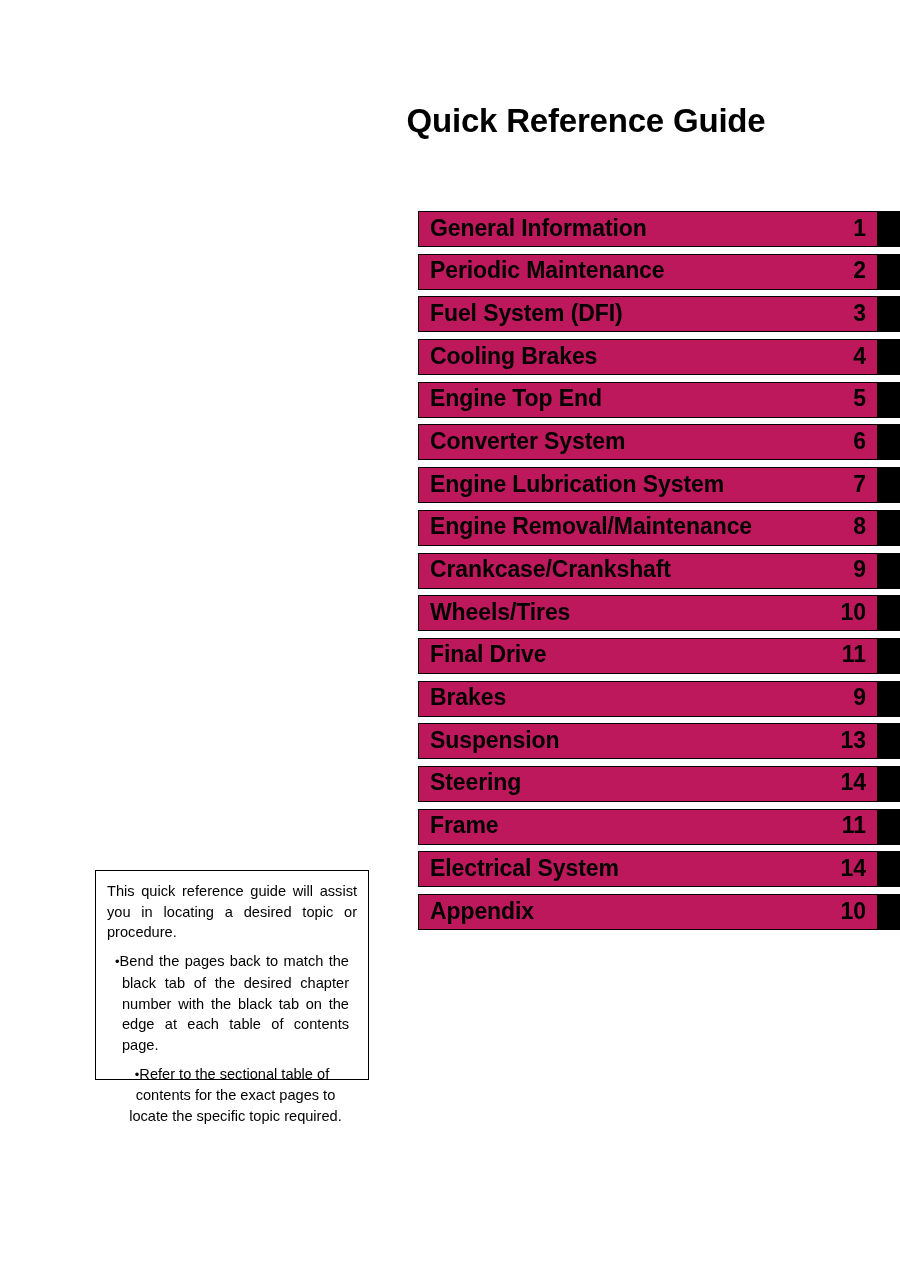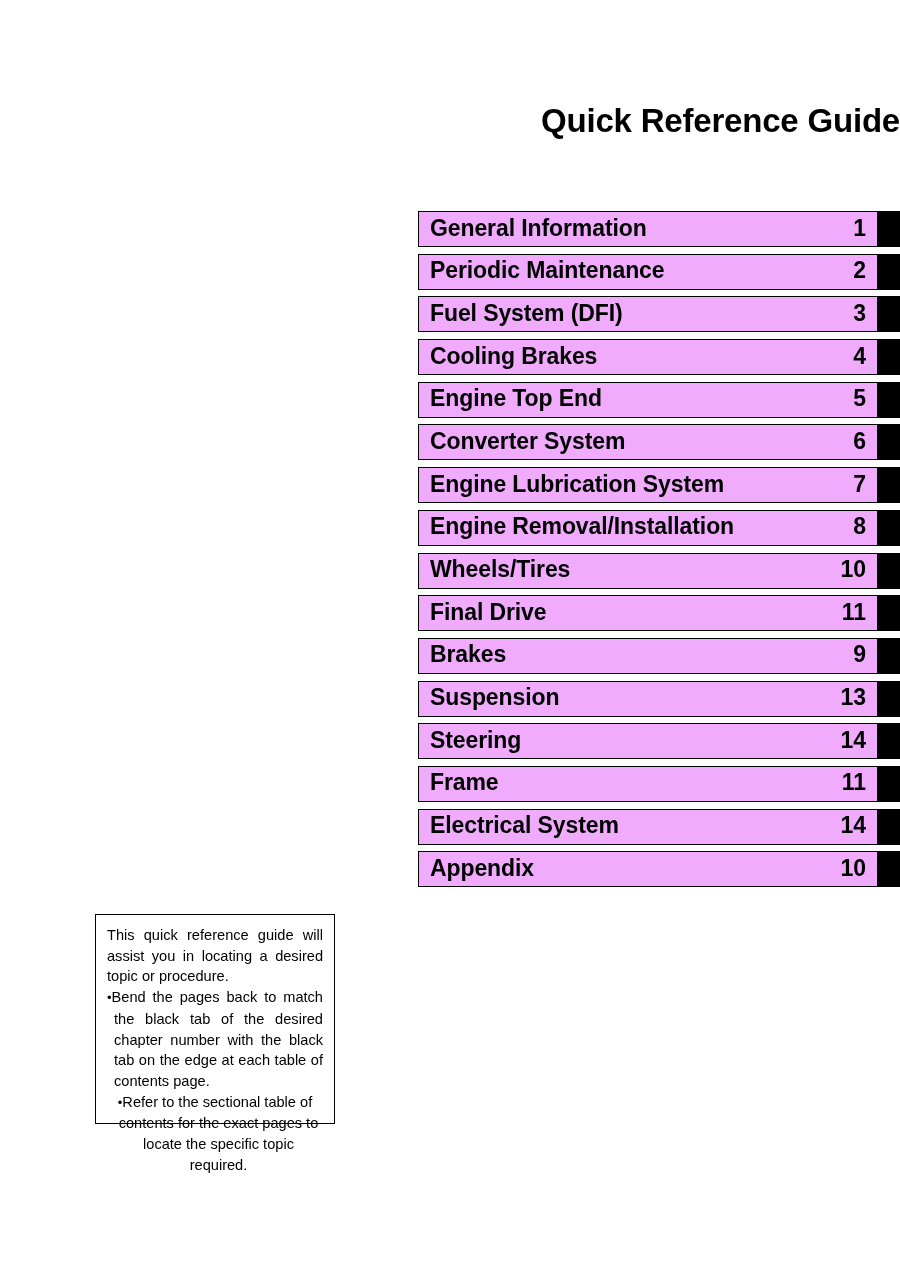--- a/index.html
+++ b/index.html
@@ -23,21 +23,21 @@
     height: 1270px;
     background: #ffffff;
   }
 
   
   .doc-title {
     position: absolute;
     left: 272px;
     top: 101px;
     width: 628px;
-    text-align: right;
+    text-align: center;
     font-size: 33px;
     font-weight: bold;
     letter-spacing: -0.2px;
     line-height: 40px;
     white-space: nowrap;
   }
 
   
   .chapter-list {
     position: absolute;
@@ -53,21 +53,21 @@
   }
 
   .chapter-box {
     position: absolute;
     left: 0;
     top: 0;
     width: 460px;          
     height: 36px;
     box-sizing: border-box;
     border: 1.6px solid #000000;
-    background: #f0abfc;
+    background: #be185d;
     display: flex;
     align-items: center;
     justify-content: space-between;
     padding: 0 11px 0 11px;
   }
 
   .chapter-label {
     font-size: 23px;
     font-weight: bold;
     line-height: 23px;
@@ -93,22 +93,22 @@
     top: 0;
     width: 22px;           
     height: 36px;
     background: #000000;
   }
 
   
   .note-box {
     position: absolute;
     left: 95px;
-    top: 914px;
-    width: 240px;
+    top: 870px;
+    width: 274px;
     height: 210px;
     box-sizing: border-box;
     border: 1.2px solid #000000;
     background: #ffffff;
     padding: 10px 11px 8px 11px;
   }
 
   .note-para {
     font-size: 14.6px;
     line-height: 20.7px;
@@ -116,21 +116,21 @@
     text-justify: inter-word;
     margin: 0;
     hyphens: manual;
   }
 
   .note-bullet {
     font-size: 14.6px;
     line-height: 20.7px;
     text-align: justify;
     text-justify: inter-word;
-    margin: 0;
+    margin: 8px;
     padding-left: 7px;
     text-indent: -7px;
   }
   .note-bullet .bullet-glyph {
     font-size: 13px;
   }
   .note-para:last-child,
   .note-bullet:last-child {
     text-align: center;
   }
@@ -187,22 +187,29 @@
       </div>
       <div class="chapter-row">
         <div class="chapter-box">
           <span class="chapter-label">Engine Lubrication System</span>
           <span class="chapter-number">7</span>
         </div>
         <div class="chapter-tab"></div>
       </div>
       <div class="chapter-row">
         <div class="chapter-box">
-          <span class="chapter-label">Engine Removal/Installation</span>
+          <span class="chapter-label">Engine Removal/Maintenance</span>
           <span class="chapter-number">8</span>
+        </div>
+        <div class="chapter-tab"></div>
+      </div>
+      <div class="chapter-row">
+        <div class="chapter-box">
+          <span class="chapter-label">Crankcase/Crankshaft</span>
+          <span class="chapter-number">9</span>
         </div>
         <div class="chapter-tab"></div>
       </div>
       <div class="chapter-row">
         <div class="chapter-box">
           <span class="chapter-label">Wheels/Tires</span>
           <span class="chapter-number">10</span>
         </div>
         <div class="chapter-tab"></div>
       </div>

